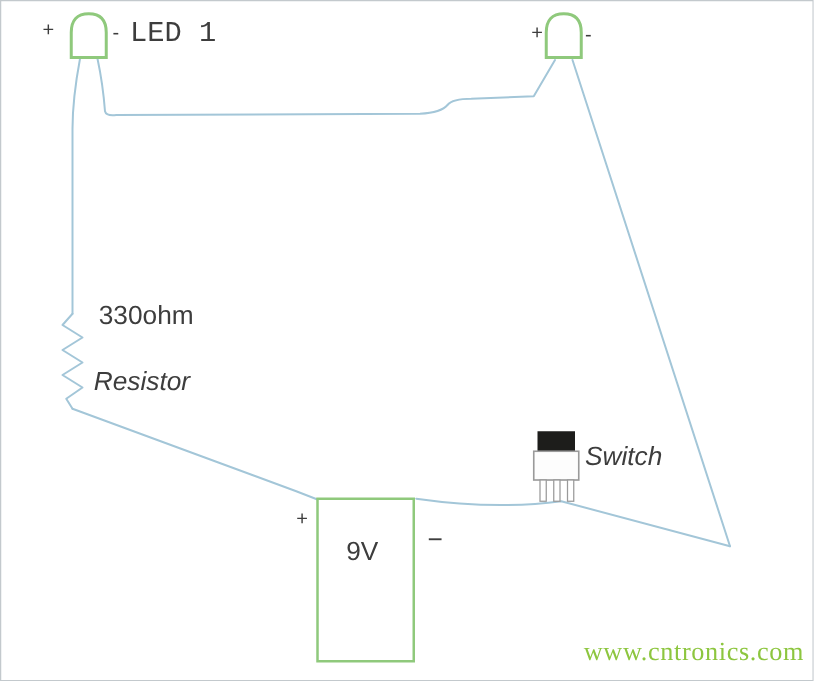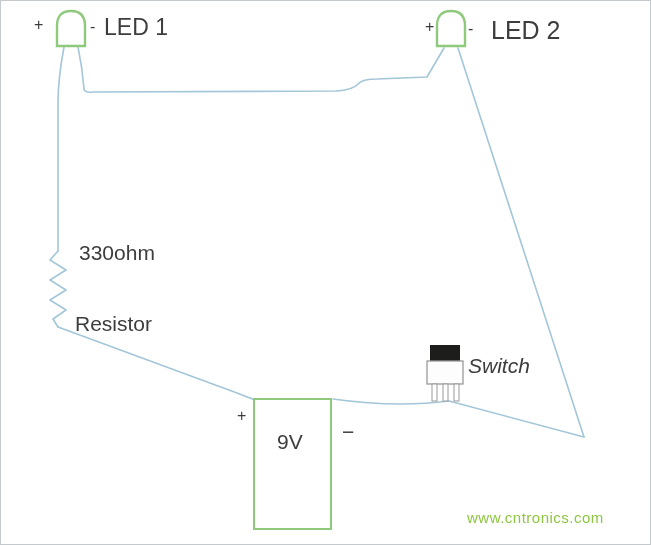--- a/index.html
+++ b/index.html
@@ -30,23 +30,24 @@
     user-select: none;
   }
   .lbl.small { font-size: 16px; }
   .lbl.med   { font-size: 21px; text-align: center; }
   .lbl.big   { font-size: 23px; }
   .lbl.bigger{ font-size: 25px; }
   .watermark {
     position: absolute;
     left: 466px;
     top: 508px;
-    font-size: 15px;
+    font-size: 21px;
     color: #8dc63f;
     letter-spacing: 0.5px;
+    font-family: Liberation Serif, serif;
   }
 </style>
 </head>
 <body>
 
 <div class="canvas">
 
   <svg width="651" height="545" viewBox="0 0 651 545">
 
     <g stroke="#a3c6d8" stroke-width="1.6" fill="none" stroke-linecap="round" stroke-linejoin="round">
@@ -78,28 +79,27 @@
       <rect x="429" y="344" width="30" height="16" fill="#1d1d1b"></rect>
       <rect x="426" y="360" width="36" height="23" fill="#fdfdfd" stroke="#9a9a9a" stroke-width="1.3"></rect>
       <rect x="431" y="383" width="5" height="17" fill="#ffffff" stroke="#9a9a9a" stroke-width="1"></rect>
       <rect x="442" y="383" width="5" height="17" fill="#ffffff" stroke="#9a9a9a" stroke-width="1"></rect>
       <rect x="453" y="383" width="5" height="17" fill="#ffffff" stroke="#9a9a9a" stroke-width="1"></rect>
     </g>
   </svg>
 
   <div class="lbl small" style="left:33px; top:16px;">+</div>
   <div class="lbl small" style="left:89px; top:18px;">-</div>
-  <div class="lbl big" style="left:103px; top:15px;">LED 1</div>
+  <div class="lbl big" style="left:103px; top:15px;font-family:Liberation Mono, monospace;">LED 1</div>
 
   <div class="lbl small" style="left:424px; top:18px;">+</div>
   <div class="lbl small" style="left:467px; top:20px;">-</div>
-  <div class="lbl bigger" style="left:490px; top:17px;">LED 2</div>
 
   <div class="lbl med" style="left:78px; top:241px;">330ohm</div>
-  <div class="lbl med" style="left:74px; top:312px;">Resistor</div>
+  <div class="lbl med" style="left:74px; top:294px;font-style:italic;">Resistor</div>
 
   <div class="lbl med" style="left:467px; top:354px;font-style:italic;">Switch</div>
 
   <div class="lbl small" style="left:236px; top:407px;">+</div>
   <div class="lbl med" style="left:276px; top:430px;">9V</div>
   <div class="lbl med" style="left:341px; top:420px;">−</div>
 
   <div class="watermark">www.cntronics.com</div>
 
 </div>

